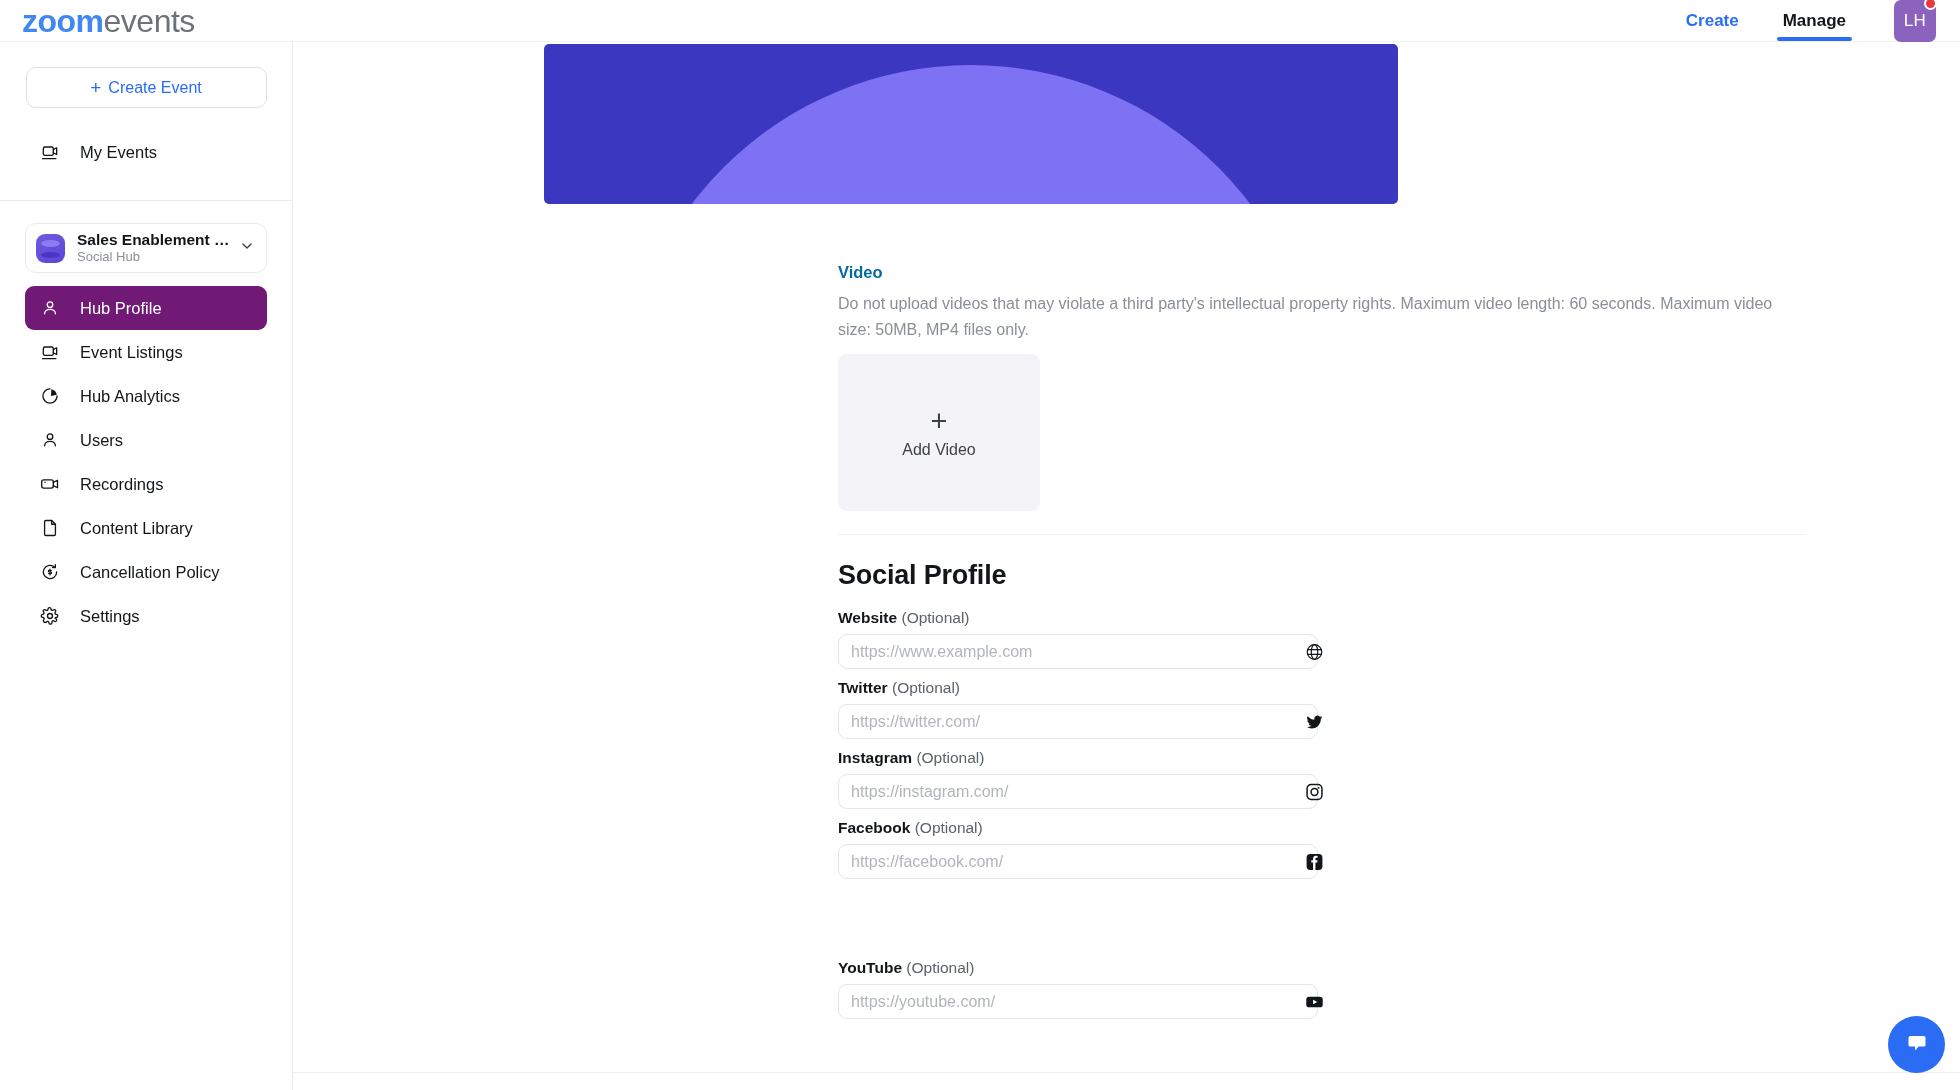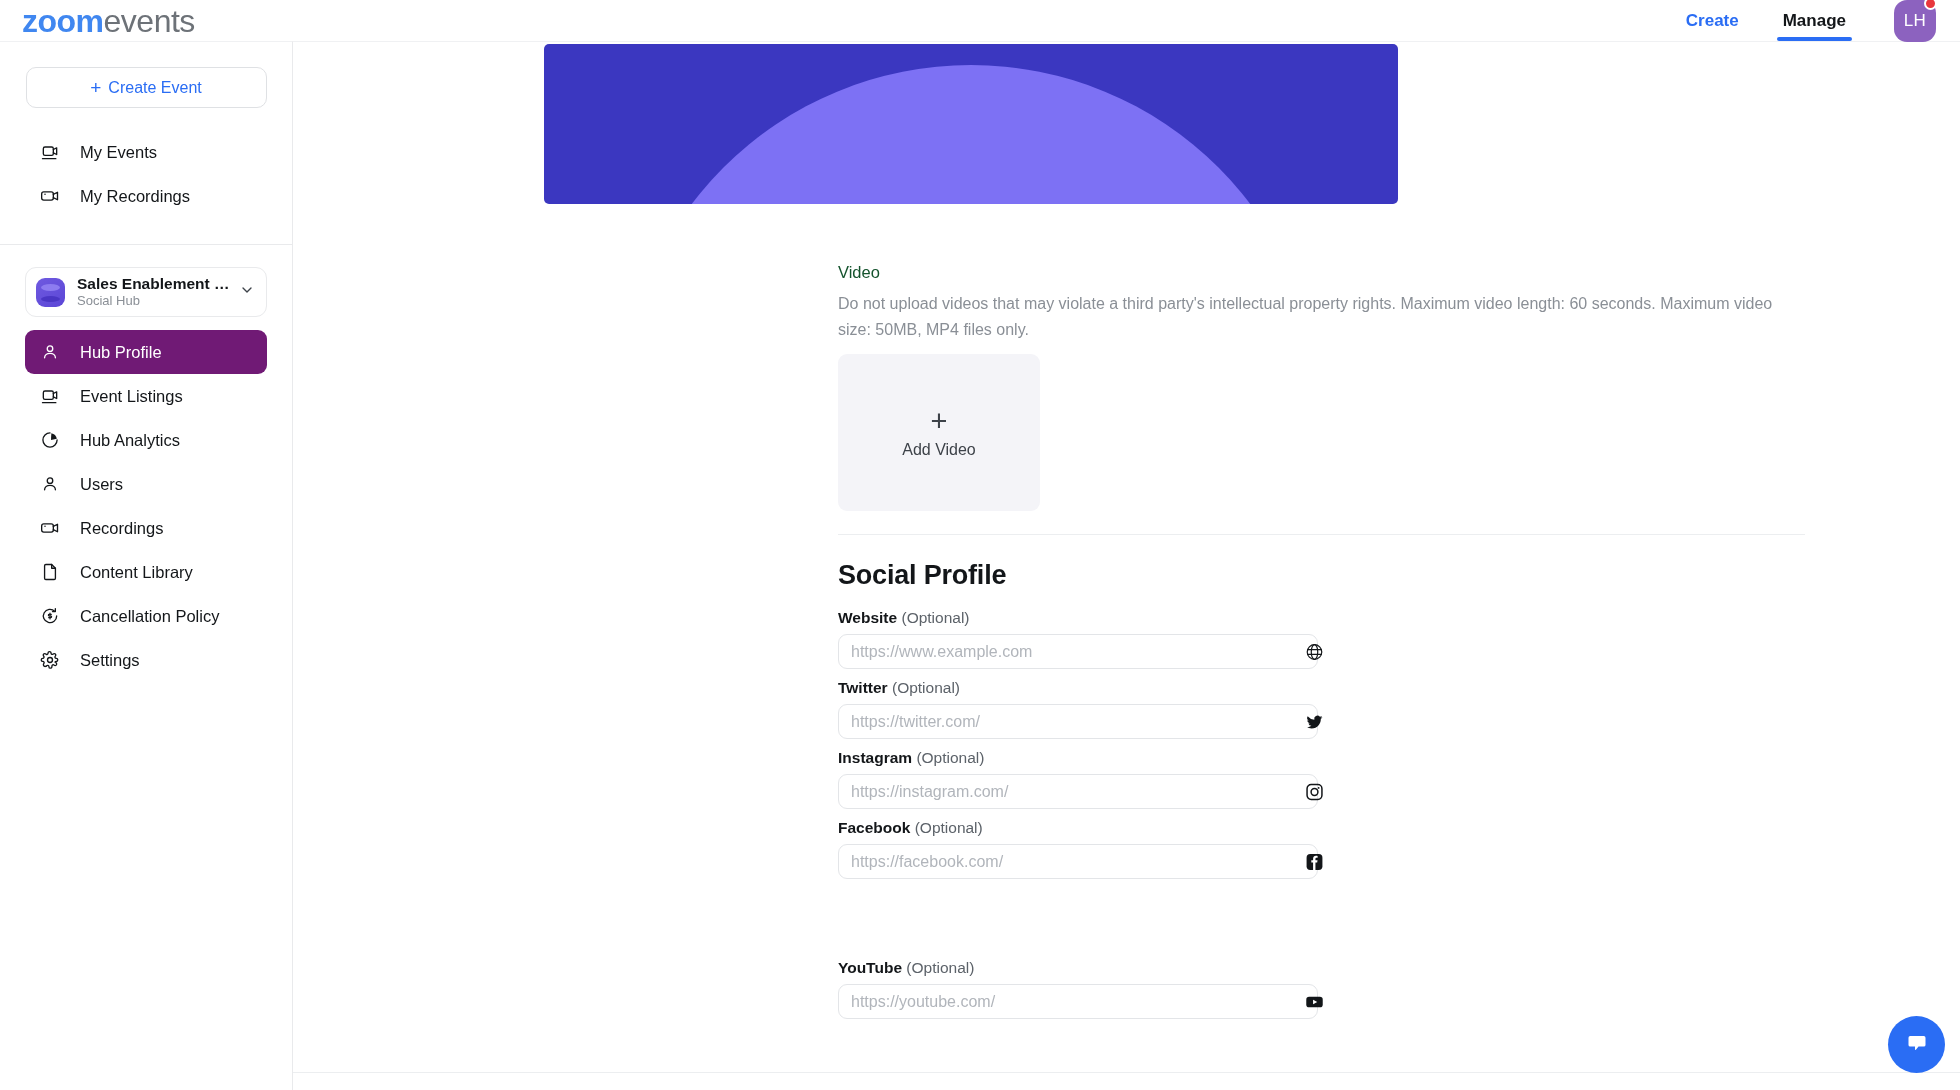--- a/index.html
+++ b/index.html
@@ -53,21 +53,21 @@
     height: 4px; border-radius: 2px;
     background: #2a6df4;
   }
   .avatar-wrap {
     position: relative;
     margin-left: 26px; margin-right: 24px;
     width: 42px; height: 42px;
   }
   .avatar {
     width: 42px; height: 42px;
-    border-radius: 13px;
+    border-radius: 7px;
     background: #8c62bf;
     color: #ffffff;
     display: flex; align-items: center; justify-content: center;
     font-size: 17px; font-weight: 400;
     letter-spacing: 0.5px;
     cursor: pointer;
   }
   .avatar-dot {
     position: absolute; top: -3px; right: -1px;
     width: 13px; height: 13px; border-radius: 50%;
@@ -184,21 +184,21 @@
     position: absolute;
     left: 50%; transform: translateX(-50%);
     top: 21px;
     width: 700px; height: 700px;
     border-radius: 50%;
     background: #7d71f4;
   }
 
   .section-label {
     position: absolute; left: 545px;
-    font-size: 16.5px; font-weight: 400; color: #14532d;
+    font-size: 16.5px; font-weight: 700; color: #0369a1;
   }
   .helper-text {
     position: absolute; left: 545px;
     width: 955px;
     font-size: 16px; color: #8a8f96; line-height: 1.62;
   }
 
   .add-video {
     position: absolute; left: 545px; top: 312px;
     width: 202px; height: 157px;
@@ -292,30 +292,20 @@
     <div class="nav-item">
       <span class="ico">
         <svg width="20" height="20" viewBox="0 0 24 24" fill="none" stroke="#131619" stroke-width="1.6" stroke-linecap="round" stroke-linejoin="round">
           <rect x="4" y="6" width="12" height="10" rx="2"></rect>
             <path d="M16 9l4-2v8l-4-2"></path>
             <path d="M3 20h16"></path>
         </svg>
       </span>
       <span>My Events</span>
     </div>
-    <div class="nav-item">
-      <span class="ico">
-        <svg width="20" height="20" viewBox="0 0 24 24" fill="none" stroke="#131619" stroke-width="1.6" stroke-linecap="round" stroke-linejoin="round">
-          <rect x="2" y="7" width="14" height="10" rx="2.5"></rect>
-            <path d="M16 10l5-2.5v9L16 14"></path>
-            <circle cx="6" cy="10" r="0.9" fill="#131619" stroke="none"></circle>
-        </svg>
-      </span>
-      <span>My Recordings</span>
-    </div>
   </div>
 
   <div class="side-divider"></div>
 
   <div class="hub-select">
     <div class="hub-logo"></div>
     <div class="hub-text">
       <div class="hub-name">Sales Enablement R...</div>
       <div class="hub-sub">Social Hub</div>
     </div>

